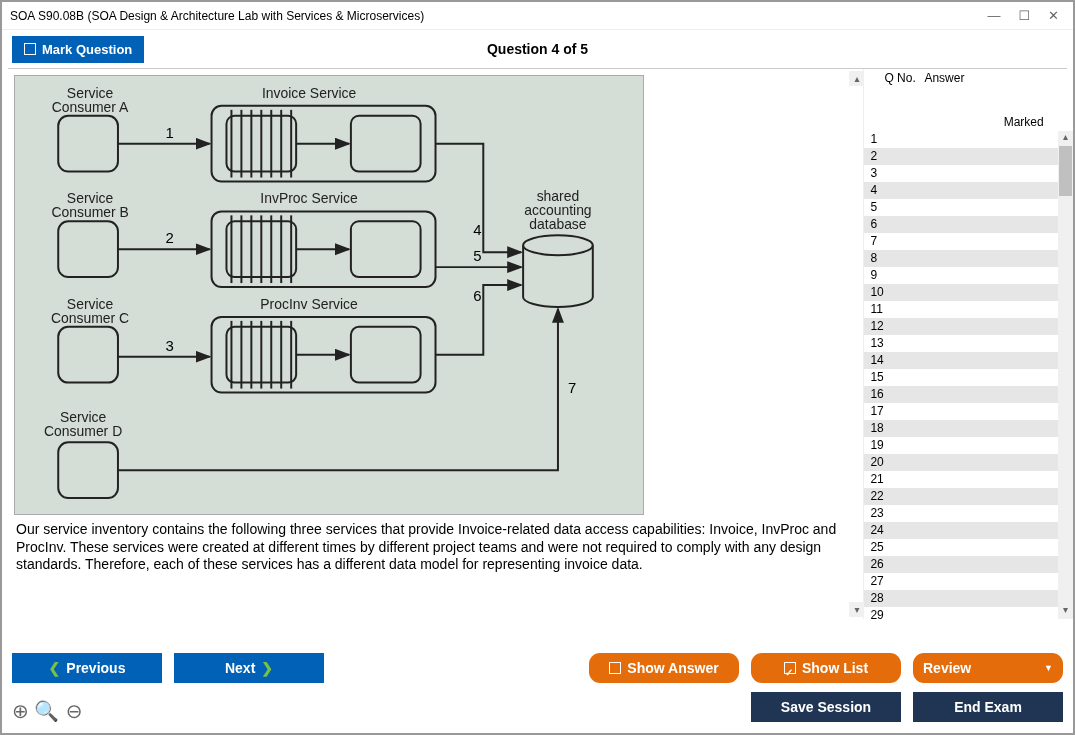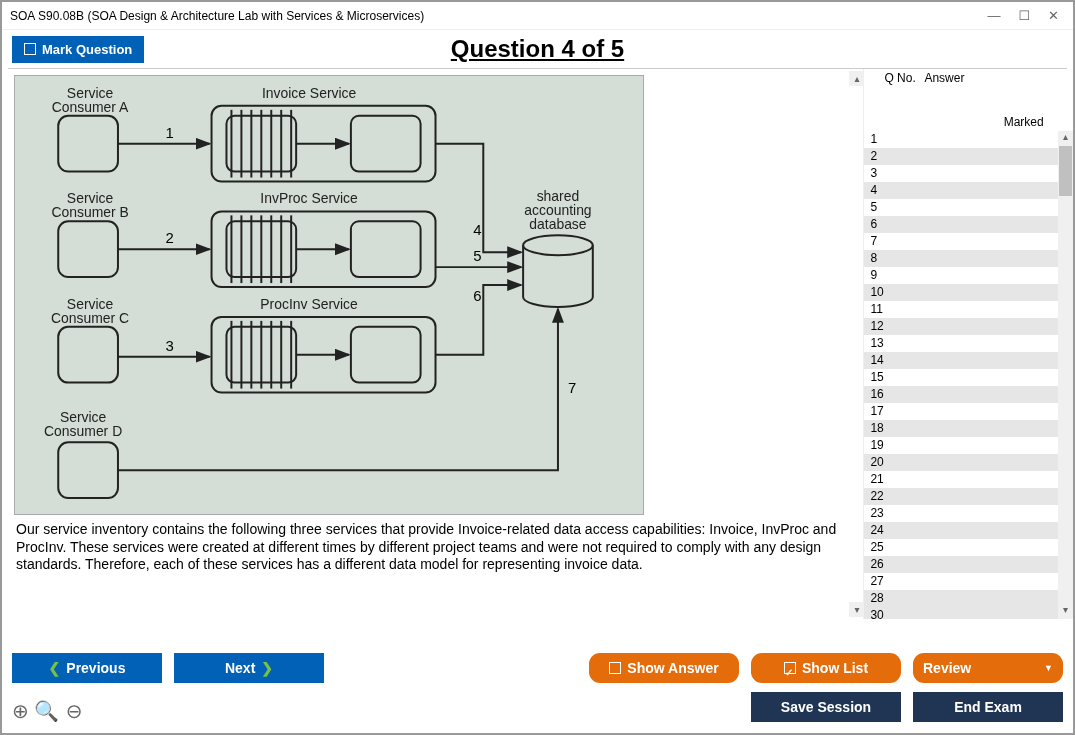--- a/index.html
+++ b/index.html
@@ -5,21 +5,21 @@
   * { box-sizing: border-box; margin: 0; padding: 0; }
   body { font-family: Arial, sans-serif; background: #fff; width: 1075px; height: 735px; overflow: hidden; border: 2px solid #999; position: relative; }
   .titlebar { height: 28px; display: flex; align-items: center; padding: 6px 8px; background: #fff; border-bottom: 1px solid #eee; font-size: 12px; color: #000; }
   .titlebar .title { flex: 1; }
   .winctrls { display: flex; gap: 18px; align-items: center; padding-right: 6px; }
   .winctrls span { color: #666; font-size: 13px; cursor: pointer; }
   .topbar { height: 38px; display: flex; align-items: center; padding: 4px 10px; position: relative; }
   .mark-btn { background: #0061b7; color: #fff; font-size: 13px; font-weight: bold; padding: 6px 12px; display: flex; align-items: center; gap: 6px; cursor: pointer; }
   .chk { width: 12px; height: 12px; border: 1px solid #fff; display: inline-block; }
   .chk.checked::after { content: "✓"; color: #fff; font-size: 10px; line-height: 10px; }
-  .qtitle { position: absolute; left: 50%; transform: translateX(-50%); font-size: 24px; font-weight: bold; text-decoration: underline; }
+  .qtitle { position: absolute; left: 50%; transform: translateX(-50%); font-size: 14px; font-weight: bold; }
   .sep { border-top: 1px solid #ccc; margin: 0 6px; }
   .main { display: flex; height: 550px; padding: 0 0 0 6px; }
   .content { width: 857px; display: flex; flex-direction: column; position: relative; padding: 6px 6px 0 6px; }
   .scroll-up, .scroll-dn { position: absolute; right: -1px; width: 15px; height: 15px; background: #f0f0f0; color: #666; font-size: 10px; display: flex; align-items: center; justify-content: center; cursor: pointer; }
   .scroll-up { top: 2px; } .scroll-dn { bottom: 2px; }
   .diagram { background: #d5ddd7; width: 630px; height: 440px; position: relative; border: 1px solid #aaa; }
   svg.dg { width: 100%; height: 100%; }
   .qtext { font-size: 14px; line-height: 1.25; padding: 6px 4px 0 2px; }
   .sidebar { width: 210px; display: flex; flex-direction: column; font-size: 12px; border-left: 1px solid #eee; }
   .sidehdr { display: flex; padding: 2px 20px; font-size: 12px; }
@@ -195,20 +195,21 @@
           <div class="qrow">19</div>
           <div class="qrow even">20</div>
           <div class="qrow">21</div>
           <div class="qrow even">22</div>
           <div class="qrow">23</div>
           <div class="qrow even">24</div>
           <div class="qrow">25</div>
           <div class="qrow even">26</div>
           <div class="qrow">27</div>
           <div class="qrow even">28</div>
+          <div class="qrow">29</div>
           <div class="qrow even">30</div>
         </div>
       <div class="qscroll">
         <div class="arr">▴</div>
         <div class="track">
             <div class="thumb"></div>
           </div>
         <div class="arr">▾</div>
       </div>
     </div>

